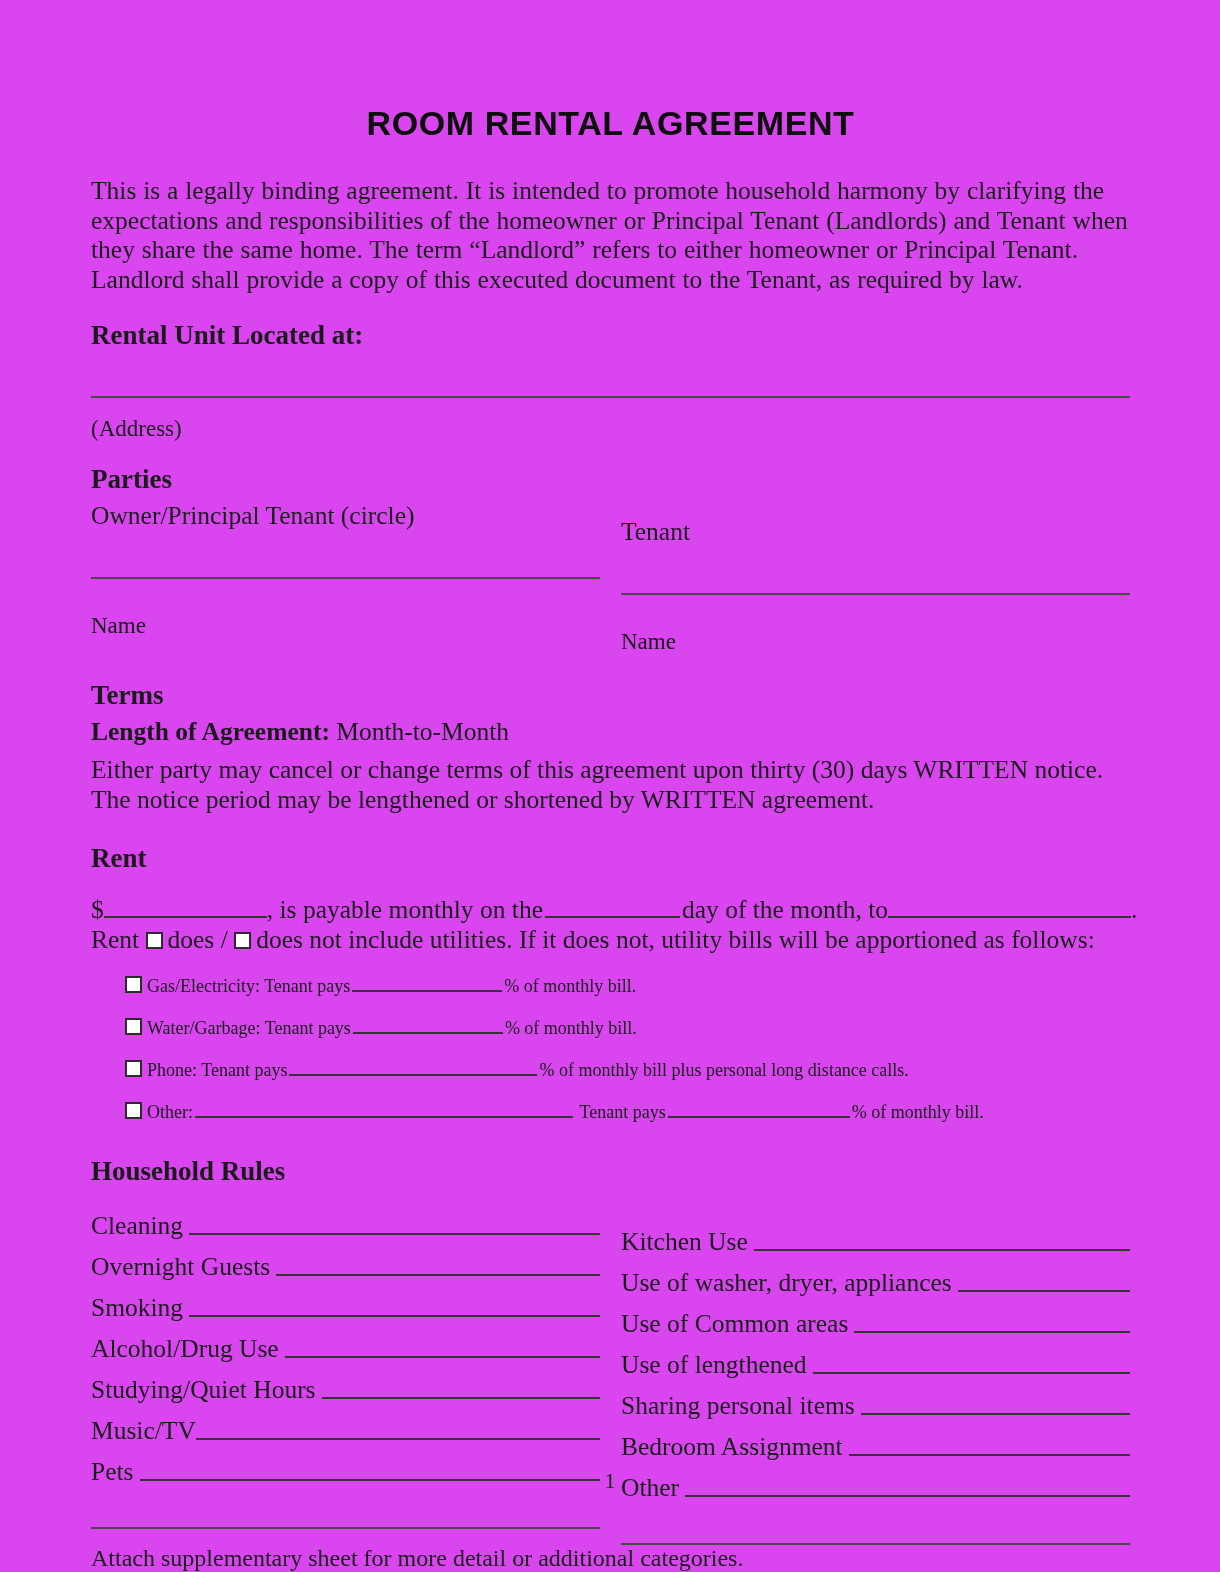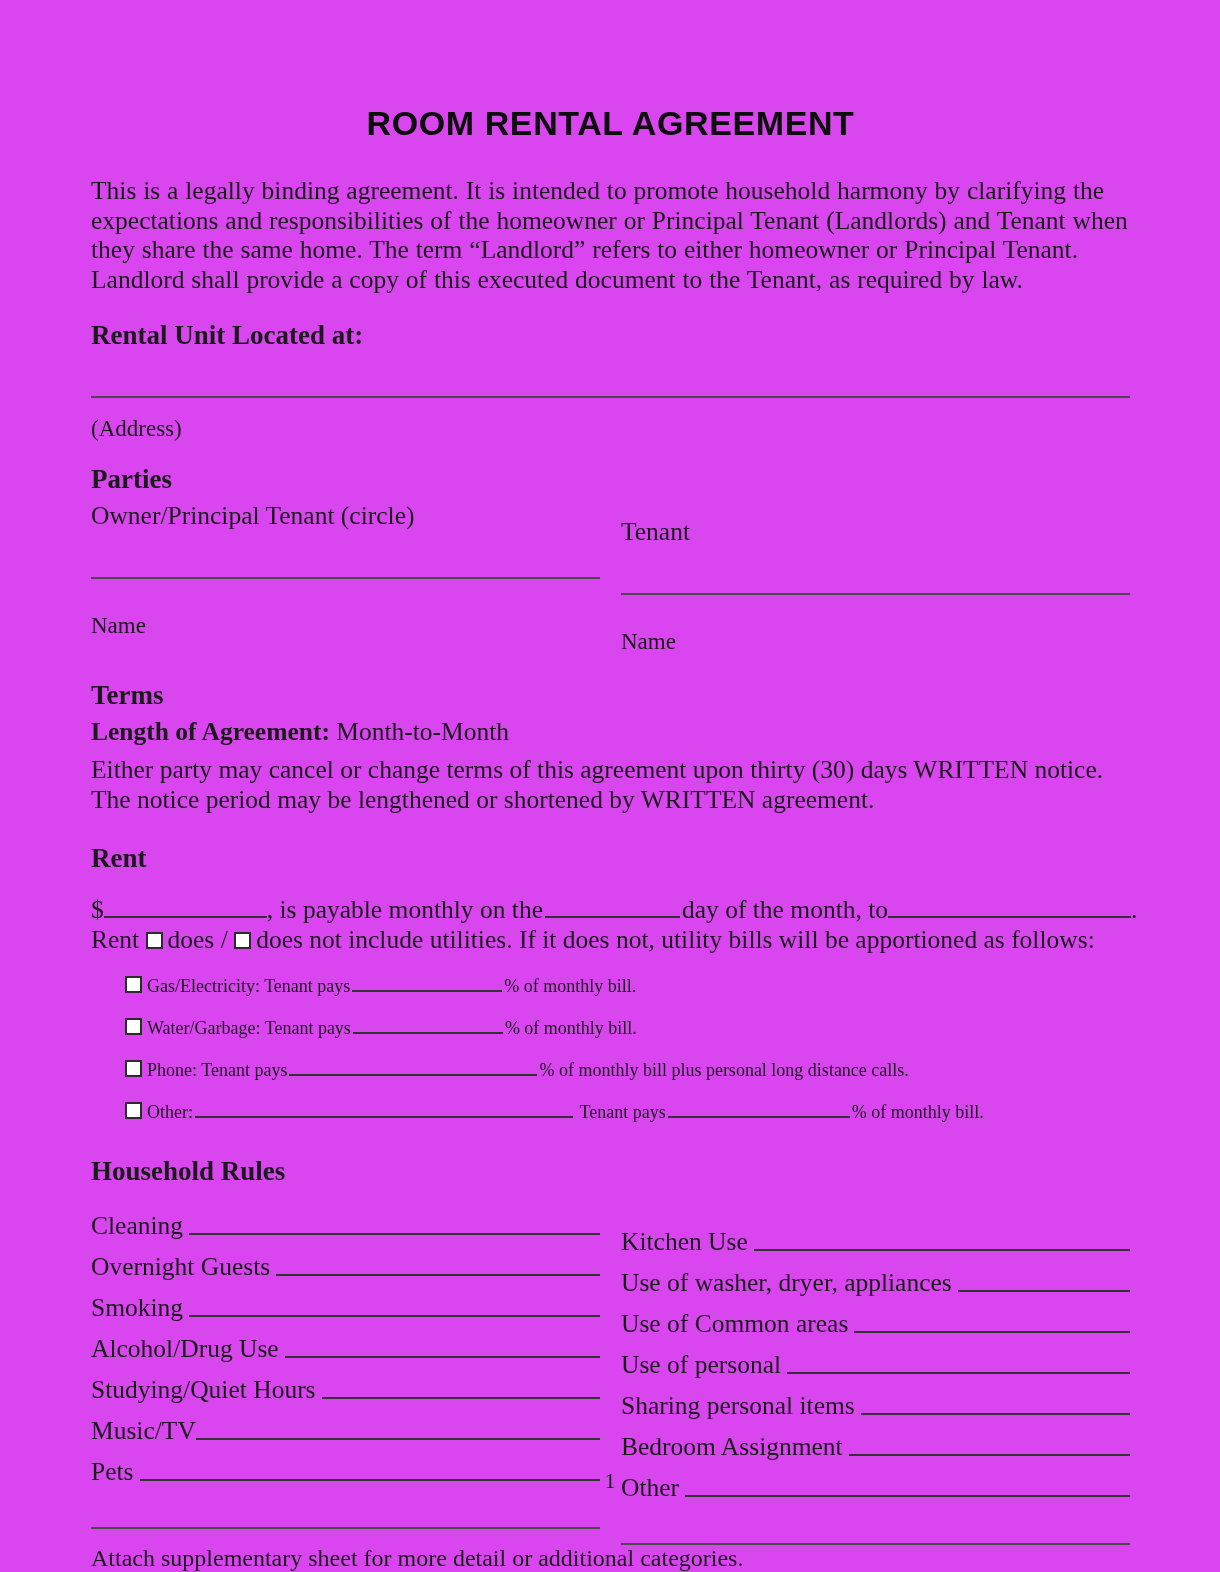--- a/index.html
+++ b/index.html
@@ -261,21 +261,21 @@
         </div>
         <div class="hr-row">
           <span class="hr-label">Use of washer, dryer, appliances</span>
           <span class="hr-line"></span>
         </div>
         <div class="hr-row">
           <span class="hr-label">Use of Common areas</span>
           <span class="hr-line"></span>
         </div>
         <div class="hr-row">
-          <span class="hr-label">Use of personal</span>
+          <span class="hr-label">Use of lengthened</span>
           <span class="hr-line"></span>
         </div>
         <div class="hr-row">
           <span class="hr-label">Sharing personal items</span>
           <span class="hr-line"></span>
         </div>
         <div class="hr-row">
           <span class="hr-label">Bedroom Assignment</span>
           <span class="hr-line"></span>
         </div>

